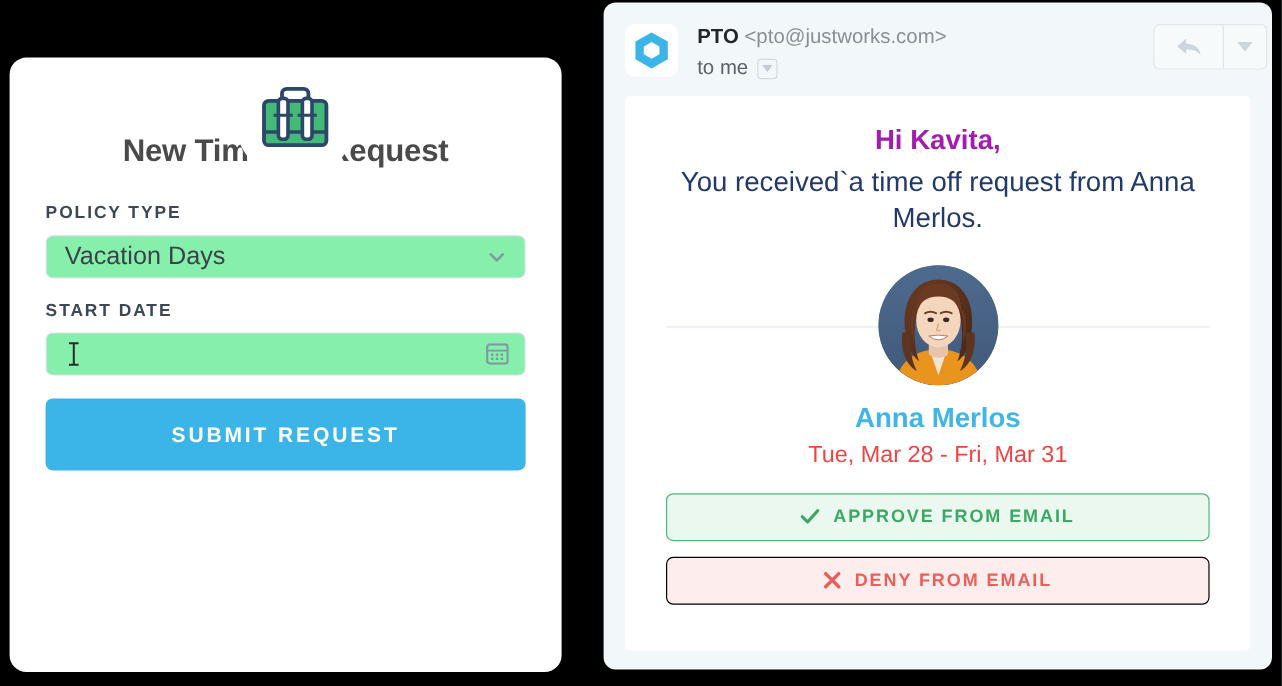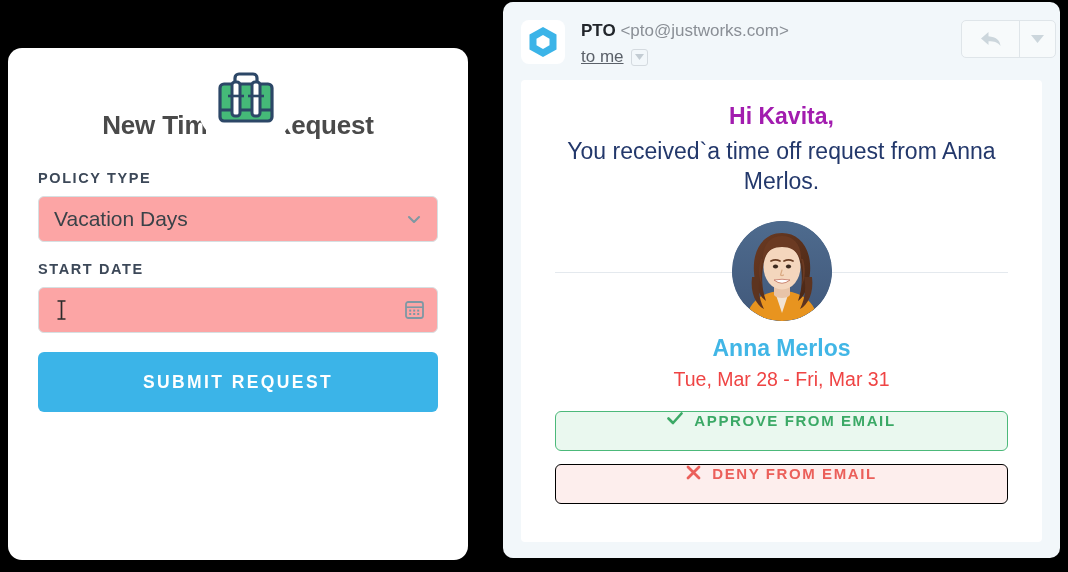--- a/index.html
+++ b/index.html
@@ -44,24 +44,24 @@
     font-weight: bold;
     color: #3c4858;
     letter-spacing: 1.6px;
     text-transform: uppercase;
     margin-bottom: 10px;
   }
   .field-block { margin-bottom: 19px; }
 
   .input-shell {
     position: relative;
-    height: 46px;
+    height: 36px;
     border: 1px solid #d6e0e2;
     border-radius: 6px;
-    background: #fca5a5;
+    background: #86efac;
     display: flex; align-items: center;
   }
   .select-value {
     font-size: 21px;
     color: #3a4248;
     padding-left: 15px;
     font-weight: 400;
   }
   .chevron {
     position: absolute; right: 15px; top: 50%;
@@ -109,21 +109,21 @@
     border-radius: 8px;
     display: flex; align-items: center; justify-content: center;
     flex: none;
   }
   #sender-meta { margin-left: 16px; padding-top: 1px; flex: 1; }
   #sender-line { font-size: 17px; color: #8a8f96; white-space: nowrap; }
   #sender-name { font-weight: bold; color: #22262b; }
   #recipient-line {
     display: flex; align-items: center;
     margin-top: 6px;
-    font-size: 17px; color: #5b6169; text-decoration: underline;
+    font-size: 17px; color: #5b6169;
   }
   #recipient-caret-box {
     margin-left: 7px;
     width: 17px; height: 17px;
     border: 1px solid #d4dadf;
     border-radius: 3px;
     display: flex; align-items: center; justify-content: center;
   }
   #header-actions {
     display: flex;
@@ -183,21 +183,21 @@
   #date-range {
     margin-top: 6px;
     font-size: 19.5px;
     color: #ef4444;
   }
 
   #action-buttons { margin-top: 20px; }
   .action-btn {
     width: 100%; height: 40px;
     border-radius: 6px;
-    display: flex; align-items: flex-start; justify-content: center;
+    display: flex; align-items: center; justify-content: center;
     font-size: 15px; font-weight: bold;
     letter-spacing: 1.6px;
     font-family: inherit;
     cursor: pointer;
   }
   #approve-button {
     background: #eaf8ef;
     border: 1px solid #4cb97a;
     color: #3ba966;
   }

